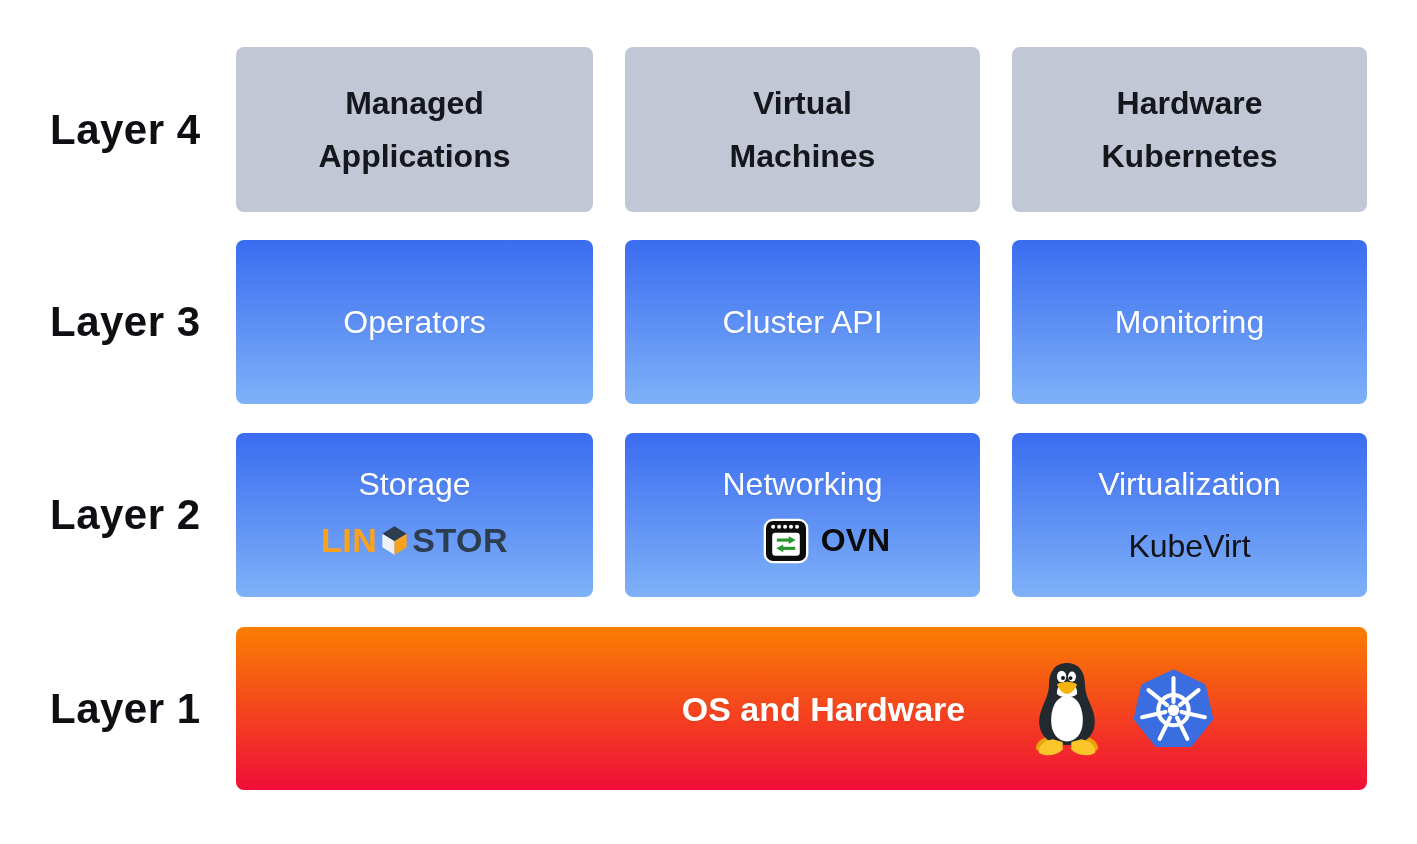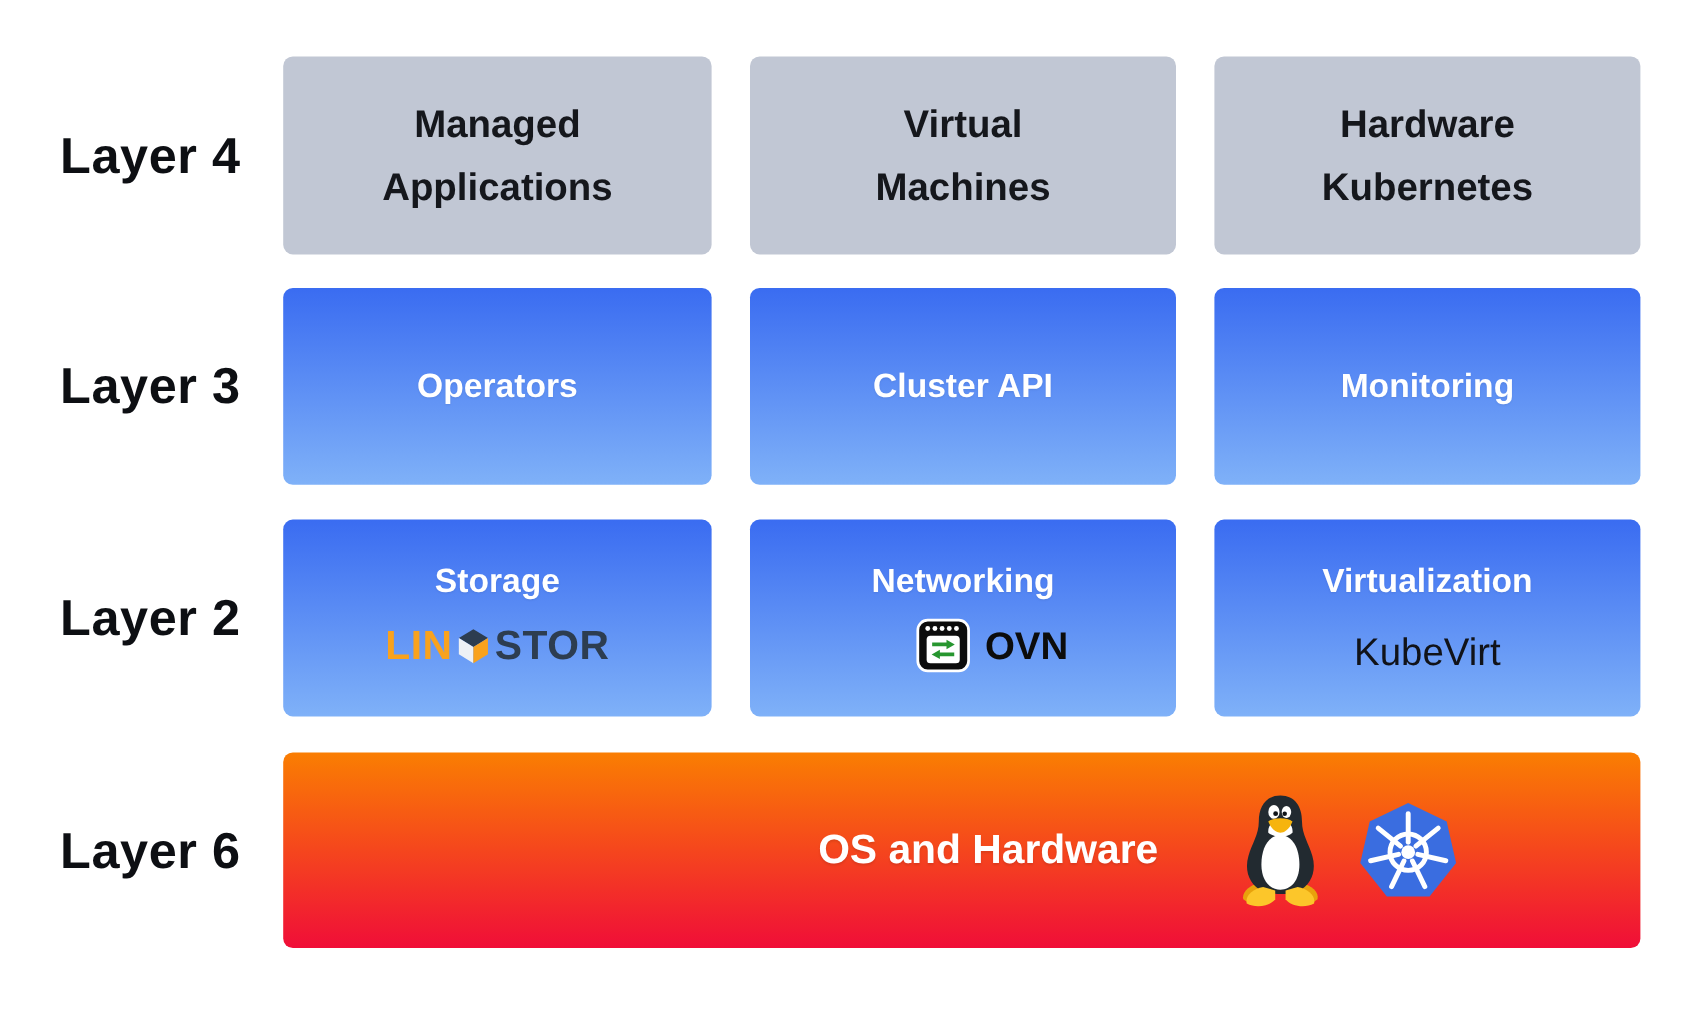--- a/index.html
+++ b/index.html
@@ -64,21 +64,21 @@
     font-size: 32px; font-weight: 700;
     line-height: 1.65;
     max-width: 230px;
   }
 
   .box.blue {
     background: linear-gradient(to bottom, var(--blue-top), var(--blue-bottom));
   }
   .box.blue .box-title {
     color: var(--box-text-light);
-    font-size: 28px; font-weight: 700;
+    font-size: 32px; font-weight: 400;
     text-shadow: 0 1px 2px rgba(0,0,0,0.08);
   }
 
   .box.layer1 {
     background: linear-gradient(to bottom, var(--layer1-top), var(--layer1-bottom));
   }
   .os-title {
     position: absolute; left: 0; right: 0; top: 50%;
     transform: translateY(-50%);
     color: var(--box-text-light);
@@ -194,21 +194,21 @@
           <polygon points="50,2 89.1,20.8 98.7,63.1 71.7,97.1 28.3,97.1 1.3,63.1 10.9,20.8" fill="#1fb5a8" stroke="#90e6d9" stroke-width="5"></polygon>
           <line x1="31" y1="29" x2="48" y2="75" stroke="#ffffff" stroke-width="10"></line>
           <line x1="69" y1="28" x2="49" y2="81" stroke="#ffffff" stroke-width="10" stroke-dasharray="15 9"></line>
         </svg>
         <span class="kubevirt-text">KubeVirt</span>
       </div>
     </div>
   </section>
 
   <section class="row row-1">
-    <h2 class="layer-label">Layer 6</h2>
+    <h2 class="layer-label">Layer 1</h2>
     <div class="box layer1 full">
       <span class="os-title">OS and Hardware</span>
       <div class="os-logos">
 
         <svg viewBox="0 0 100 132" width="72" height="95" aria-hidden="true">
           <path d="M26 103 C14 106 5 114 7 122 C16 130 34 128 42 120 L44 110 Z" fill="#e8a20c"></path>
           <path d="M74 103 C86 106 95 114 93 122 C84 130 66 128 58 120 L56 110 Z" fill="#e8a20c"></path>
           <path d="M50 2 C33 2 25 15 25 32 C25 47 17 58 13 72 C8 89 14 106 30 113 C38 117 62 117 70 113 C86 106 92 89 87 72 C83 58 75 47 75 32 C75 15 67 2 50 2 Z" fill="#222a30"></path>
           <path d="M50 48 C36 48 28 63 28 82 C28 101 38 111 50 111 C62 111 72 101 72 82 C72 63 64 48 50 48 Z" fill="#ffffff"></path>
           <path d="M50 30 C42 30 35 36 36 45 C42 51 58 51 64 45 C65 36 58 30 50 30 Z" fill="#ffffff"></path>

